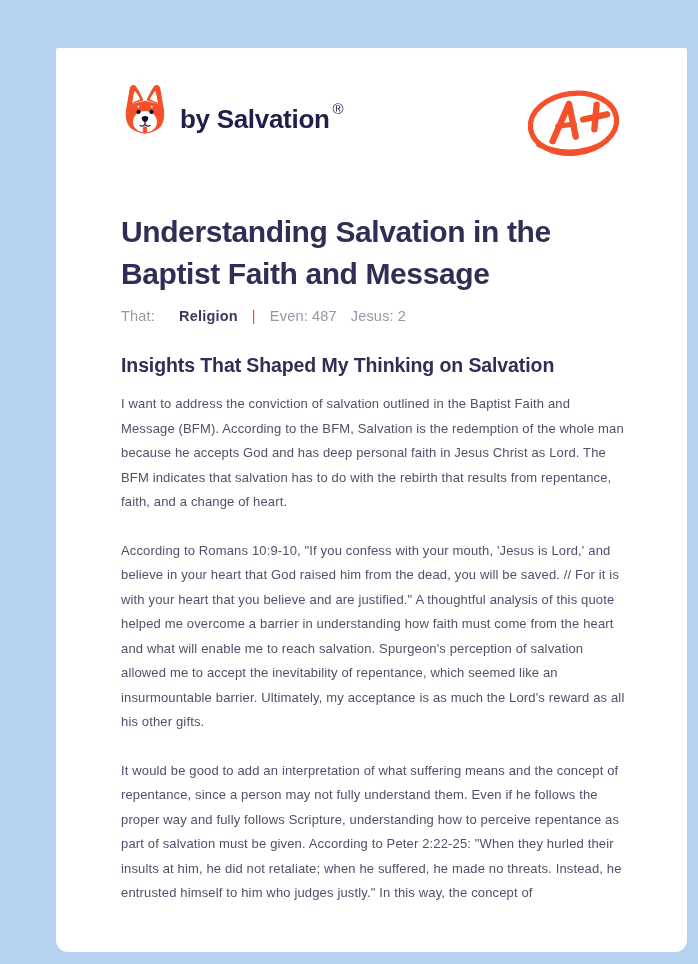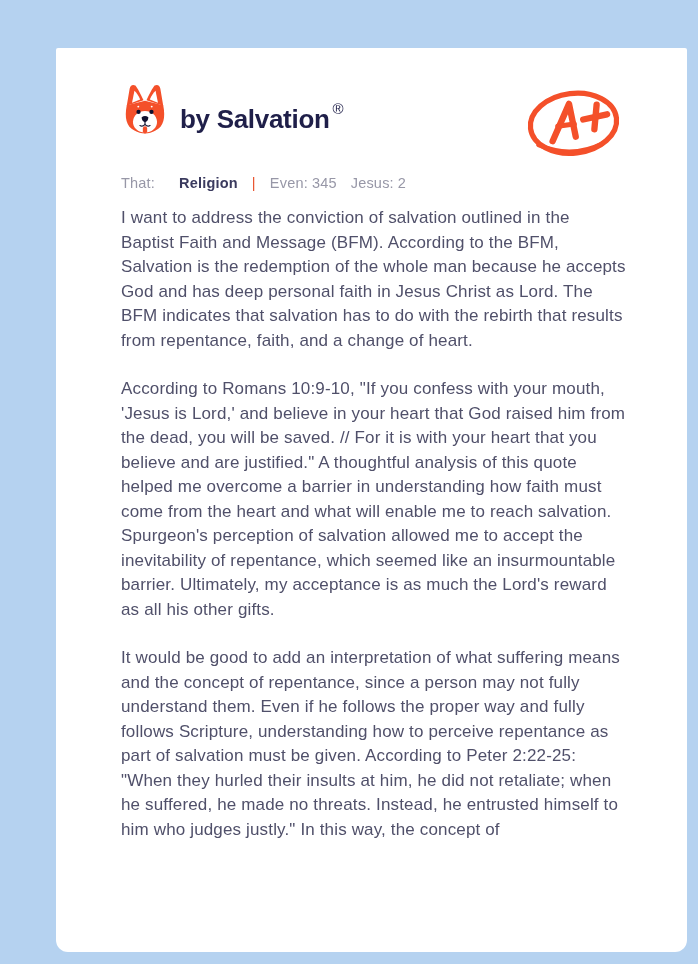--- a/index.html
+++ b/index.html
@@ -91,21 +91,21 @@
     font-size: 19.5px;
     line-height: 24px;
     font-weight: 700;
     letter-spacing: -0.1px;
     color: #2f2f55;
   }
   p.body-para {
     margin-top: 15px;
     margin-bottom: 24px;
     width: 505px;
-    font-size: 17px;
+    font-size: 13px;
     line-height: 24.5px;
     letter-spacing: 0.15px;
     color: #50506a;
   }
 </style>
 </head>
 <body>
 
 <div class="page">
   <div class="card">
@@ -142,24 +142,26 @@
       <svg class="aplus-stamp" viewBox="0 0 130 100" xmlns="http://www.w3.org/2000/svg" aria-hidden="true">
         <ellipse cx="65" cy="49" rx="58" ry="40" fill="none" stroke="#f4502a" stroke-width="7" transform="rotate(-7 65 49)"></ellipse>
         <path d="M18 78 Q62 97 104 76" stroke="#f4502a" stroke-width="6" fill="none" stroke-linecap="round"></path>
         <path d="M37 73 L59 23 L68 67" stroke="#f4502a" stroke-width="8.5" fill="none" stroke-linecap="round" stroke-linejoin="round"></path>
         <path d="M44 53 L66 50" stroke="#f4502a" stroke-width="7" stroke-linecap="round"></path>
         <path d="M78 44 L110 37" stroke="#f4502a" stroke-width="8.5" stroke-linecap="round"></path>
         <path d="M96 24 L93 57" stroke="#f4502a" stroke-width="8.5" stroke-linecap="round"></path>
       </svg>
     </div>
 
+    <h1 class="doc-title">Understanding Salvation in the Baptist Faith and Message</h1>
 
     <div class="meta-row">
-      <span class="meta-label">That:</span><a class="topic-link">Religion</a><span class="sep">|</span><span class="meta-label">Even:</span><span class="meta-value">345</span><span class="meta-label">Jesus:</span><span class="meta-value">2</span>
+      <span class="meta-label">That:</span><a class="topic-link">Religion</a><span class="sep">|</span><span class="meta-label">Even:</span><span class="meta-value">487</span><span class="meta-label">Jesus:</span><span class="meta-value">2</span>
     </div>
 
+    <h2 class="section-heading">Insights That Shaped My Thinking on Salvation</h2>
     <p class="body-para">I want to address the conviction of salvation outlined in the Baptist Faith and Message (BFM). According to the BFM, Salvation is the redemption of the whole man because he accepts God and has deep personal faith in Jesus Christ as Lord. The BFM indicates that salvation has to do with the rebirth that results from repentance, faith, and a change of heart.</p>
     <p class="body-para">According to Romans 10:9-10, "If you confess with your mouth, 'Jesus is Lord,' and believe in your heart that God raised him from the dead, you will be saved. // For it is with your heart that you believe and are justified." A thoughtful analysis of this quote helped me overcome a barrier in understanding how faith must come from the heart and what will enable me to reach salvation. Spurgeon's perception of salvation allowed me to accept the inevitability of repentance, which seemed like an insurmountable barrier. Ultimately, my acceptance is as much the Lord's reward as all his other gifts.</p>
 
     <p class="body-para">It would be good to add an interpretation of what suffering means and the concept of repentance, since a person may not fully understand them. Even if he follows the proper way and fully follows Scripture, understanding how to perceive repentance as part of salvation must be given. According to Peter 2:22-25: "When they hurled their insults at him, he did not retaliate; when he suffered, he made no threats. Instead, he entrusted himself to him who judges justly." In this way, the concept of</p>
 
   </div>
 </div>
 
 </body></html>

